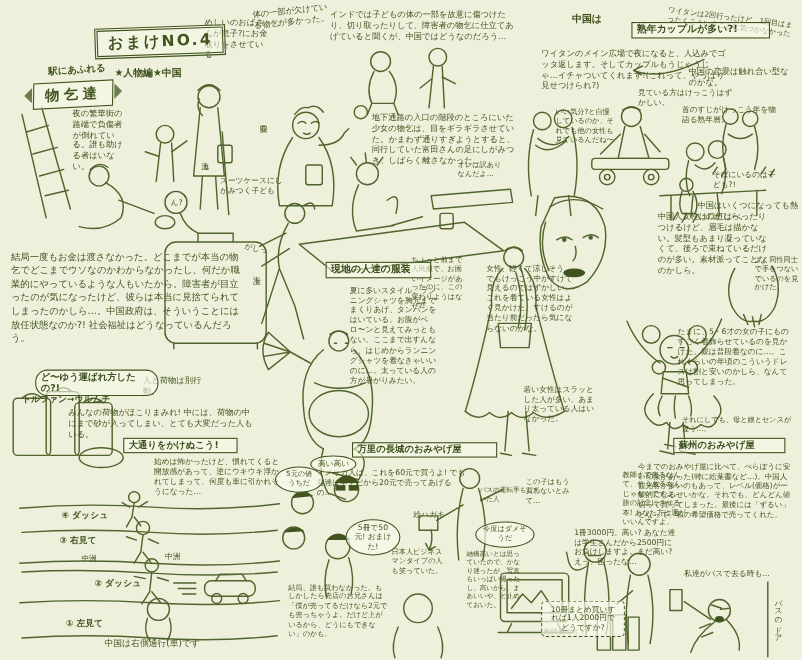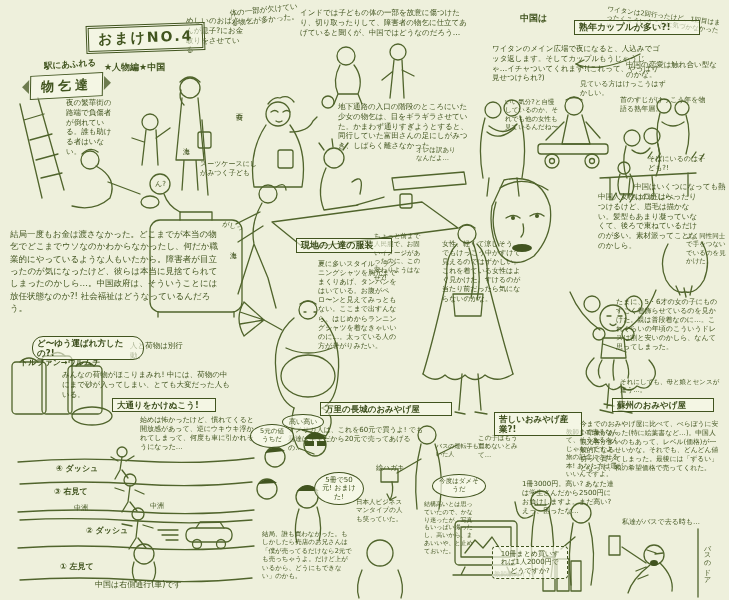--- a/index.html
+++ b/index.html
@@ -314,20 +314,21 @@
   <div class="n" style="left:505px;top:98px;width:56px;font-size:6.5px;">いい気分?と自慢しているのか、それでも他の女性も見ているんだね〜</div>
   <div class="n" style="left:620px;top:96px;width:88px;font-size:7px;">首のすじがけっこう年を物語る熟年層。</div>
   <div class="n" style="left:648px;top:111px;width:62px;font-size:7px;margin-top:44px;">そばにいるのは子ども?!</div>
   <div class="n" style="left:634px;top:182px;width:92px;">中国はいくつになっても熱いのかしら。</div>
   <div class="n" style="left:686px;top:232px;width:40px;font-size:6.5px;">よく同性同士で手をつないでいるのを見かけた。</div>
 
   <div class="banner" style="left:276px;top:238px;width:96px;">現地の人達の服装</div>
   <div class="n" style="left:318px;top:260px;width:80px;font-size:7px;">夏に多いスタイル。ランニングシャツを胸元までまくりあげ、タンパンをはいている。お腹がペロ〜ンと見えてみっともない。ここまで出すんなら、はじめからランニングシャツを着なきゃいいのに…。太っている人の方が暑がりみたい。</div>
   <div class="n" style="left:374px;top:232px;width:50px;font-size:6.5px;">ちょっと前まで人民服で、お固いイメージがあったのに、この変わりようはなぜ?!</div>
   <div class="n" style="left:442px;top:240px;width:80px;font-size:7px;">女性、軽くて涼しそう。でもけっこう中がすけて見えるのではずかしい。これを着ている女性はよく見かけた。すけるのが当たり前だったら気にならないのかな。</div>
+  <div class="n" style="left:476px;top:350px;width:68px;font-size:7px;">若い女性はスラッとした人が多い。あまり太っている人はいなかった。</div>
   <div class="n" style="left:598px;top:192px;width:100px;">中国人女性は口紅はべったりつけるけど、眉毛は描かない。髪型もあまり凝っていなくて、後ろで束ねているだけのが多い。素材派ってことなのかしら。</div>
   <div class="n" style="left:616px;top:298px;width:102px;font-size:7px;">たまに、5・6才の女の子にものすごく着飾らせているのを見かけた。親は普段着なのに…。これぐらいの年頃のこういうドレスは割と安いのかしら、なんて思ってしまった。</div>
   <div class="n" style="left:620px;top:378px;width:100px;font-size:6.5px;">それにしても、母と娘とセンスが違う…。</div>
 
   <div class="banner" style="left:12px;top:336px;width:112px;font-size:8.5px;border-radius:11px;">ど〜ゆう運ばれ方したの?!</div>
   <div class="n" style="left:130px;top:341px;width:66px;">人と荷物は別行動。</div>
   <div class="n bold" style="left:20px;top:358px;width:90px;font-size:8px;">トルファン→ウルムチ</div>
   <div class="n" style="left:62px;top:370px;width:168px;">みんなの荷物がほこりまみれ! 中には、荷物の中にまで砂が入ってしまい、とても大変だった人もいる。</div>
 
   <div class="banner" style="left:92px;top:398px;width:104px;font-size:8.5px;">大通りをかけぬこう!</div>
@@ -343,21 +344,20 @@
   <div class="banner" style="left:300px;top:402px;width:132px;font-size:8.5px;">万里の長城のおみやげ屋</div>
   <div class="n" style="left:288px;top:426px;width:136px;font-size:7px;">アメリカ人は、これを60元で買うよ! でも君達は学生だから20元で売ってあげるの…</div>
   <div class="bubble" style="left:282px;top:414px;">高い高い</div>
   <div class="bubble" style="left:250px;top:424px;width:44px;font-size:6.5px;">5元の値うちだ</div>
   <div class="bubble" style="left:314px;top:472px;width:50px;">5冊で50元! おまけた!</div>
   <div class="n" style="left:376px;top:464px;font-size:7px;">絵ハガキ</div>
   <div class="n" style="left:478px;top:434px;width:46px;font-size:6.5px;">この子はもう買わないとみて…</div>
   <div class="n" style="left:356px;top:498px;width:48px;font-size:6.5px;">日本人ビジネスマンタイプの人も笑っていた。</div>
   <div class="n" style="left:262px;top:530px;width:92px;font-size:6.5px;">結局、誰も買わなかった。もしかしたら売店のお兄さんは「僕が売ってるだけなら2元でも売っちゃうよ。だけど上がいるから、どうにもできない」のかも。</div>
 
-  <div class="banner" style="left:474px;top:412px;width:88px;font-size:8.5px;">苦しいおみやげ産業?!</div>
   <div class="n" style="left:436px;top:442px;width:58px;font-size:6px;">バスの運転手もしていた人</div>
   <div class="n" style="left:566px;top:428px;width:58px;font-size:6.5px;">教師まで売るなんて、そうあるもんじゃないですよ。旅の記念にさせる本! あなた方は運がいいんですよ。</div>
   <div class="n" style="left:522px;top:480px;width:92px;font-size:7px;">1冊3000円。高い? あなた達は学生さんだから2500円にお負けしますよ。まだ高い? えっ、困ったな…</div>
   <div class="bubble jag" style="left:492px;top:546px;width:76px;">10冊まとめ買いすれば1人2000円でどうですか?</div>
   <div class="bubble" style="left:432px;top:474px;width:54px;font-size:6.5px;">今度はダメそうだ</div>
   <div class="n" style="left:494px;top:570px;width:42px;font-size:6.5px;">教師兼ガイド</div>
   <div class="n" style="left:424px;top:500px;width:52px;font-size:6px;">結構高いとは思っていたので、かなり迷ったが、写真もいっぱい撮ったし、高いから、まあいいや、と止めておいた。</div>
   <div class="n" style="left:622px;top:518px;width:80px;font-size:7px;">私達がバスで去る時も…</div>
   <div class="n vtext" style="left:702px;top:540px;font-size:7px;">バスのドア</div>
 

